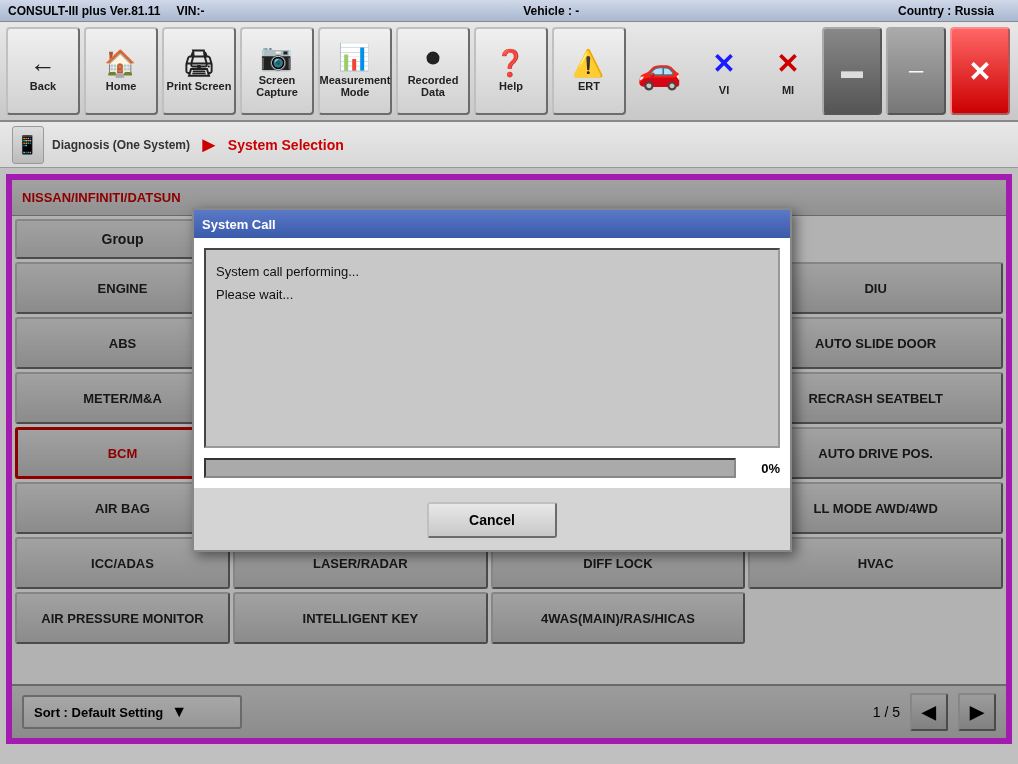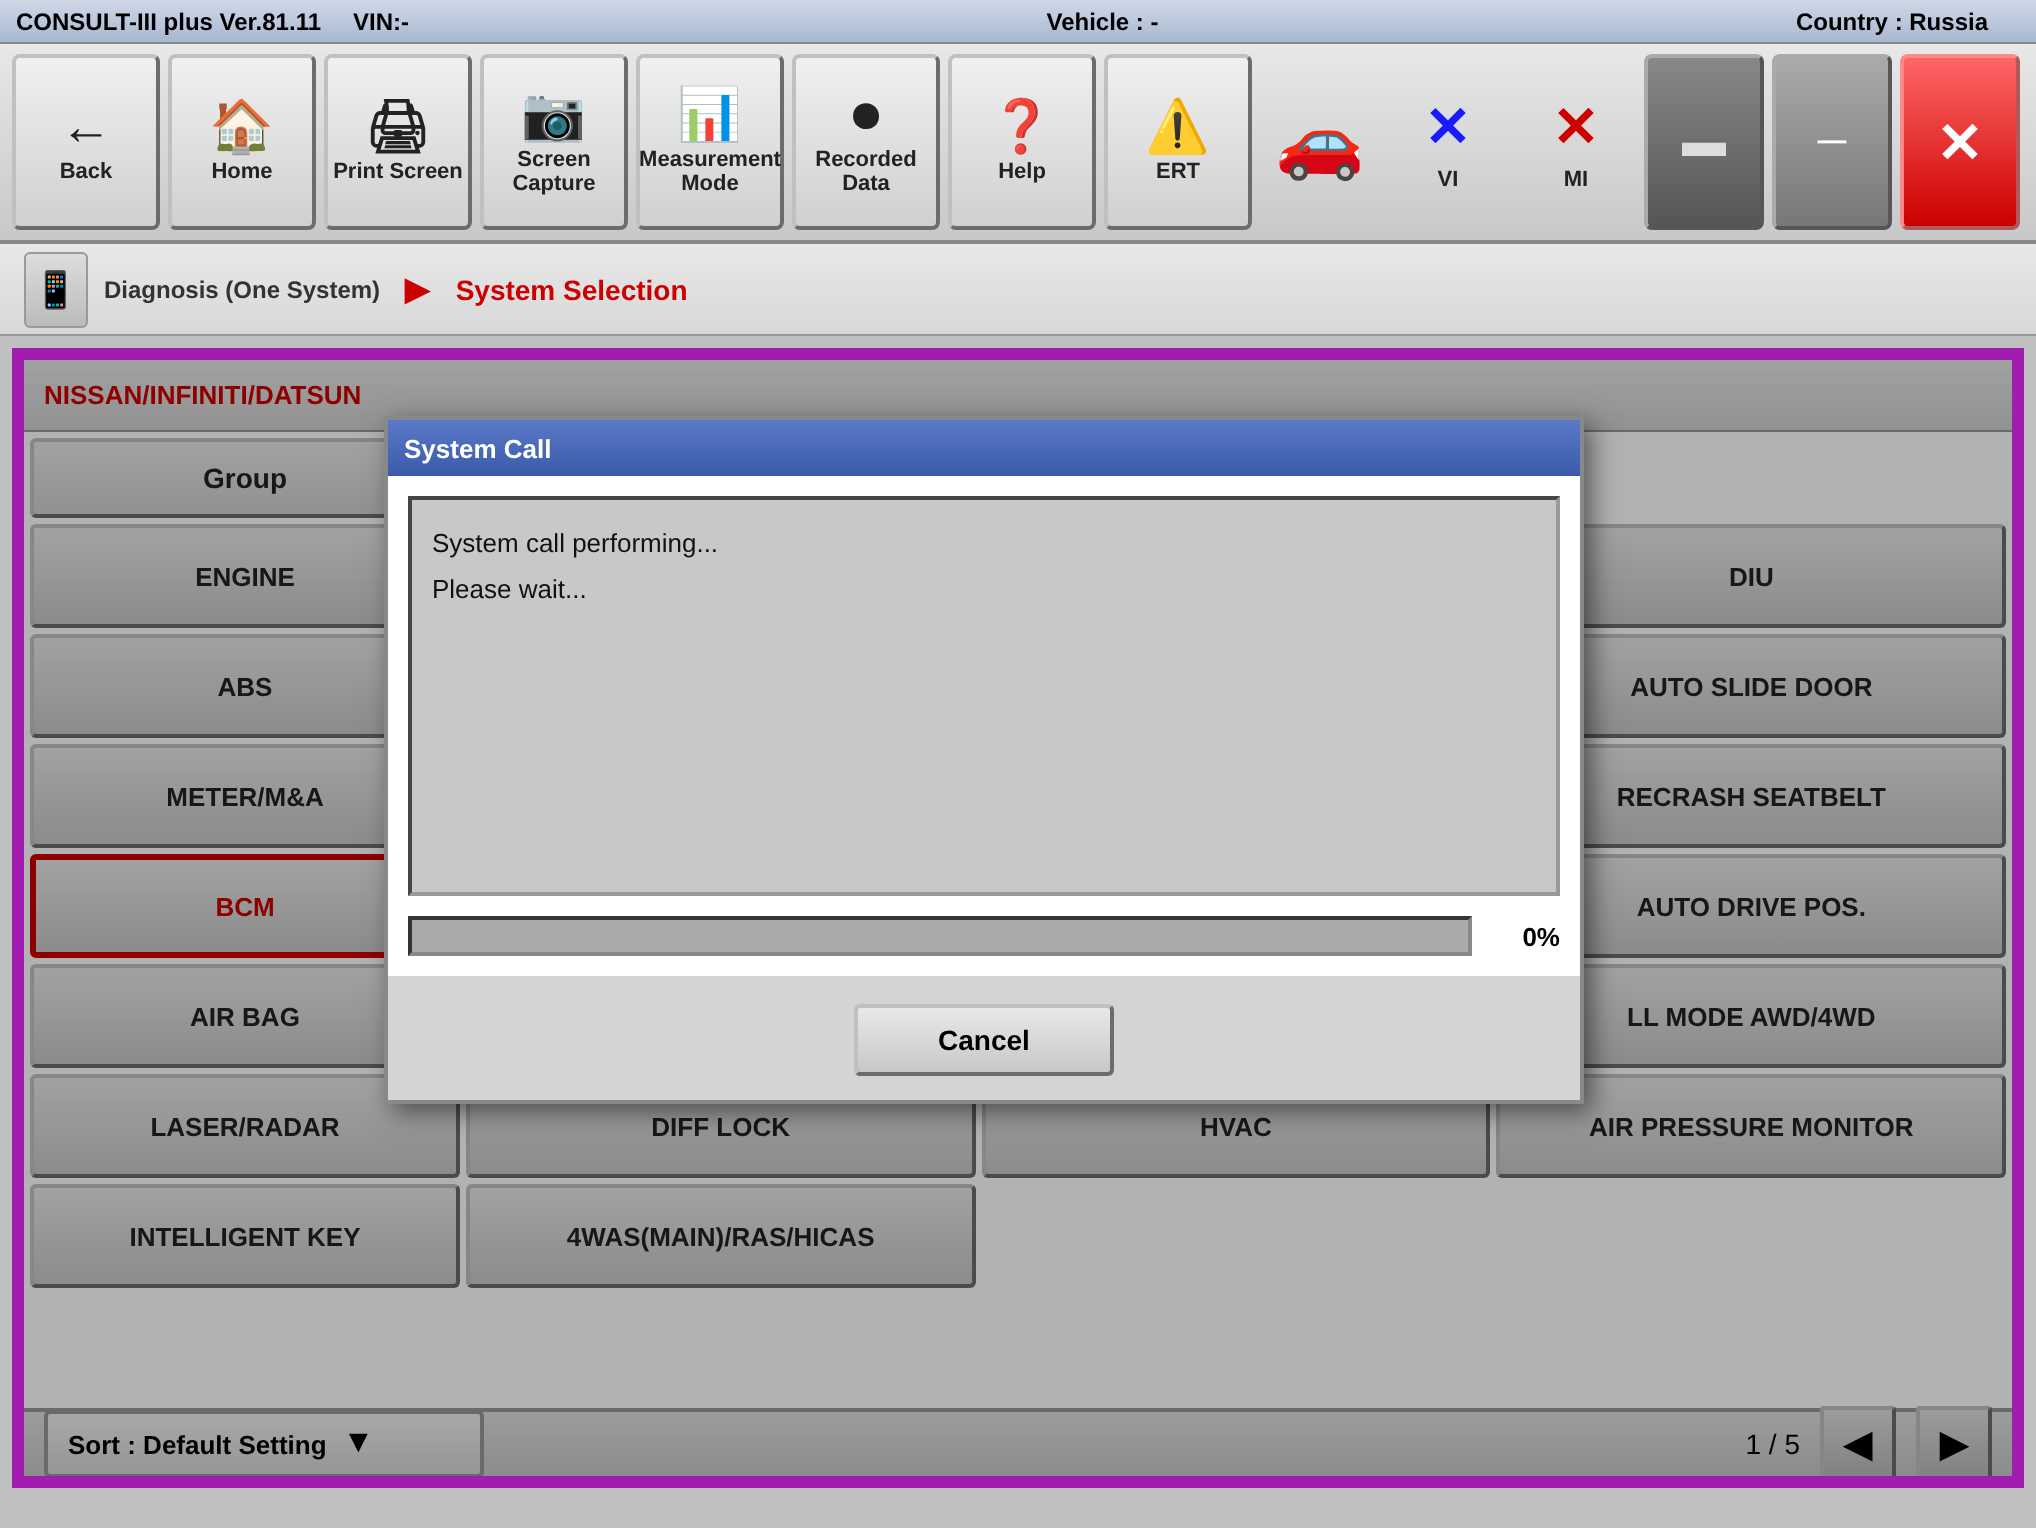--- a/index.html
+++ b/index.html
@@ -139,21 +139,21 @@
       justify-content: center;
     }
     .sys-btn.active-red { border: 3px solid #cc0000; color: #cc0000; font-weight: bold; }
 
     
     #bottom-bar {
       position: absolute;
       bottom: 0;
       left: 0;
       right: 0;
-      height: 34px;
+      height: 54px;
       background: linear-gradient(to bottom, #e0e0e0, #c8c8c8);
       border-top: 2px solid #999;
       display: flex;
       align-items: center;
       padding: 0 10px;
       gap: 10px;
     }
     .sort-dropdown {
       display: flex;
       align-items: center;
@@ -427,20 +427,23 @@
 
     <div class="sys-btn">
       <span>AIR BAG</span>
     </div>
     <div></div>
     <div></div>
     <div class="sys-btn">
       <span>LL MODE AWD/4WD</span>
     </div>
 
+    <div class="sys-btn">
+      <span>ICC/ADAS</span>
+    </div>
     <div class="sys-btn">
       <span>LASER/RADAR</span>
     </div>
     <div class="sys-btn">
       <span>DIFF LOCK</span>
     </div>
 
     <div class="sys-btn">
       <span>HVAC</span>
     </div>

